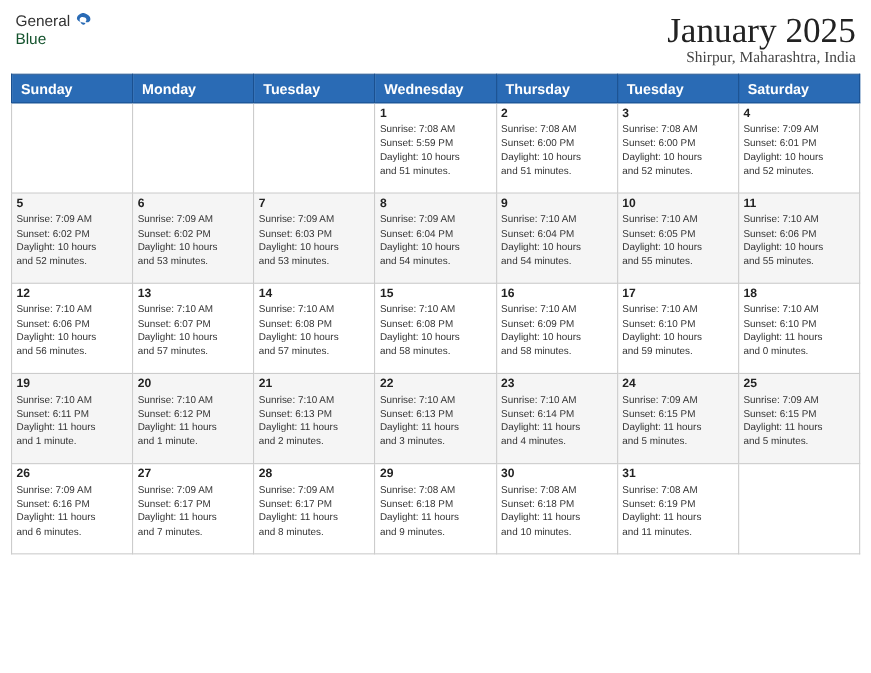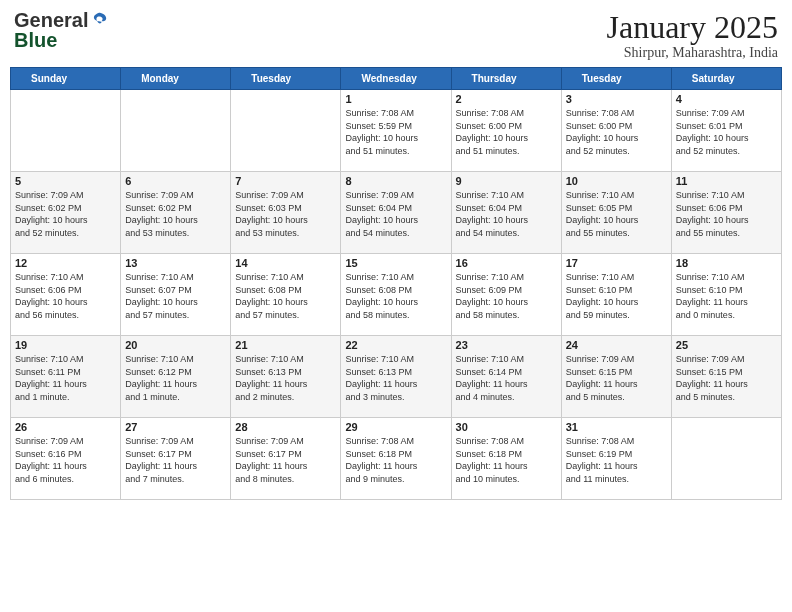--- a/index.html
+++ b/index.html
@@ -16,22 +16,22 @@
       align-items: flex-start;
       margin-bottom: 6px;
       padding: 0 4px;
     }
     .logo {
       display: flex;
       align-items: center;
       gap: 2px;
     }
     .logo-text {
-      font-size: 20px;
-      font-weight: bold;
+      font-size: 14px;
+      font-weight: normal;
       line-height: 1;
     }
     .logo-general { color: #333; }
     .logo-blue { color: #14532d; }
     .logo-icon {
       width: 18px;
       height: 18px;
       margin-left: 2px;
     }
     .title-block {
@@ -49,23 +49,23 @@
       color: #444;
     }
     .calendar {
       width: 100%;
       border-collapse: collapse;
       border: 1px solid #aaa;
     }
     .calendar th {
       background: #2a6bb5;
       color: #fff;
-      font-size: 10px;
+      font-size: 13px;
       font-weight: bold;
-      padding: 5px 20px;
+      padding: 5px 8px;
       text-align: left;
       border: 1px solid #1a5090;
     }
     .calendar td {
       vertical-align: top;
       border: 1px solid #ccc;
       width: calc(100% / 7);
       padding: 3px 4px;
       font-size: 9.5px;
       color: #222;

